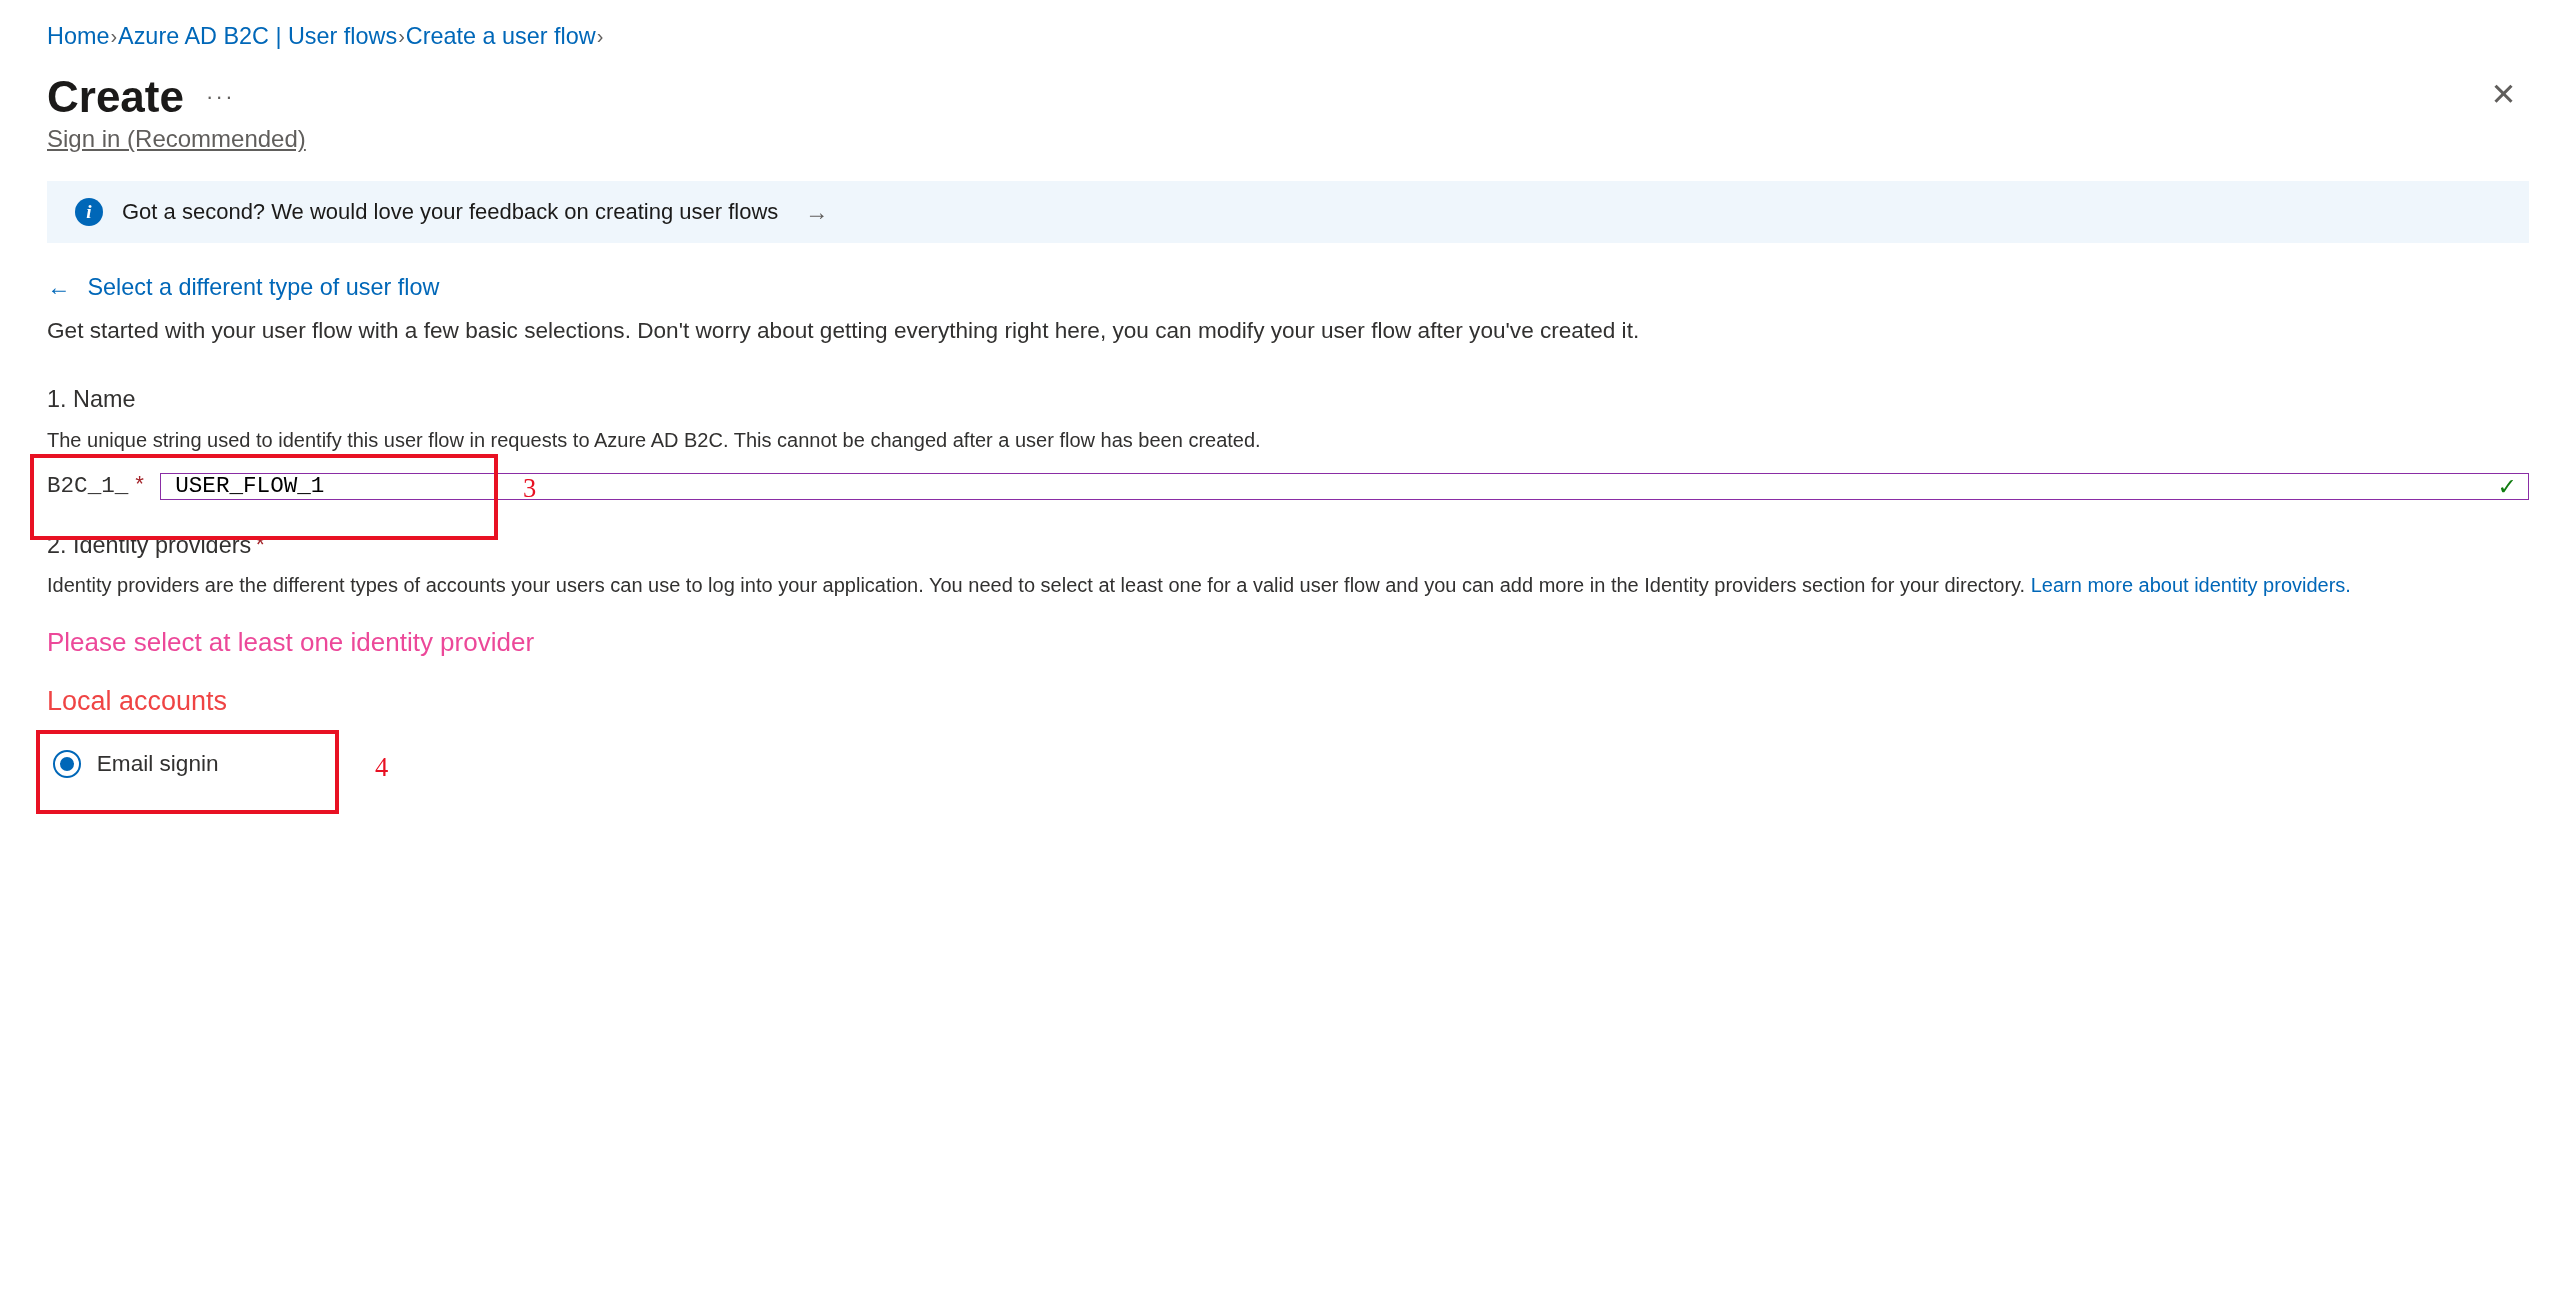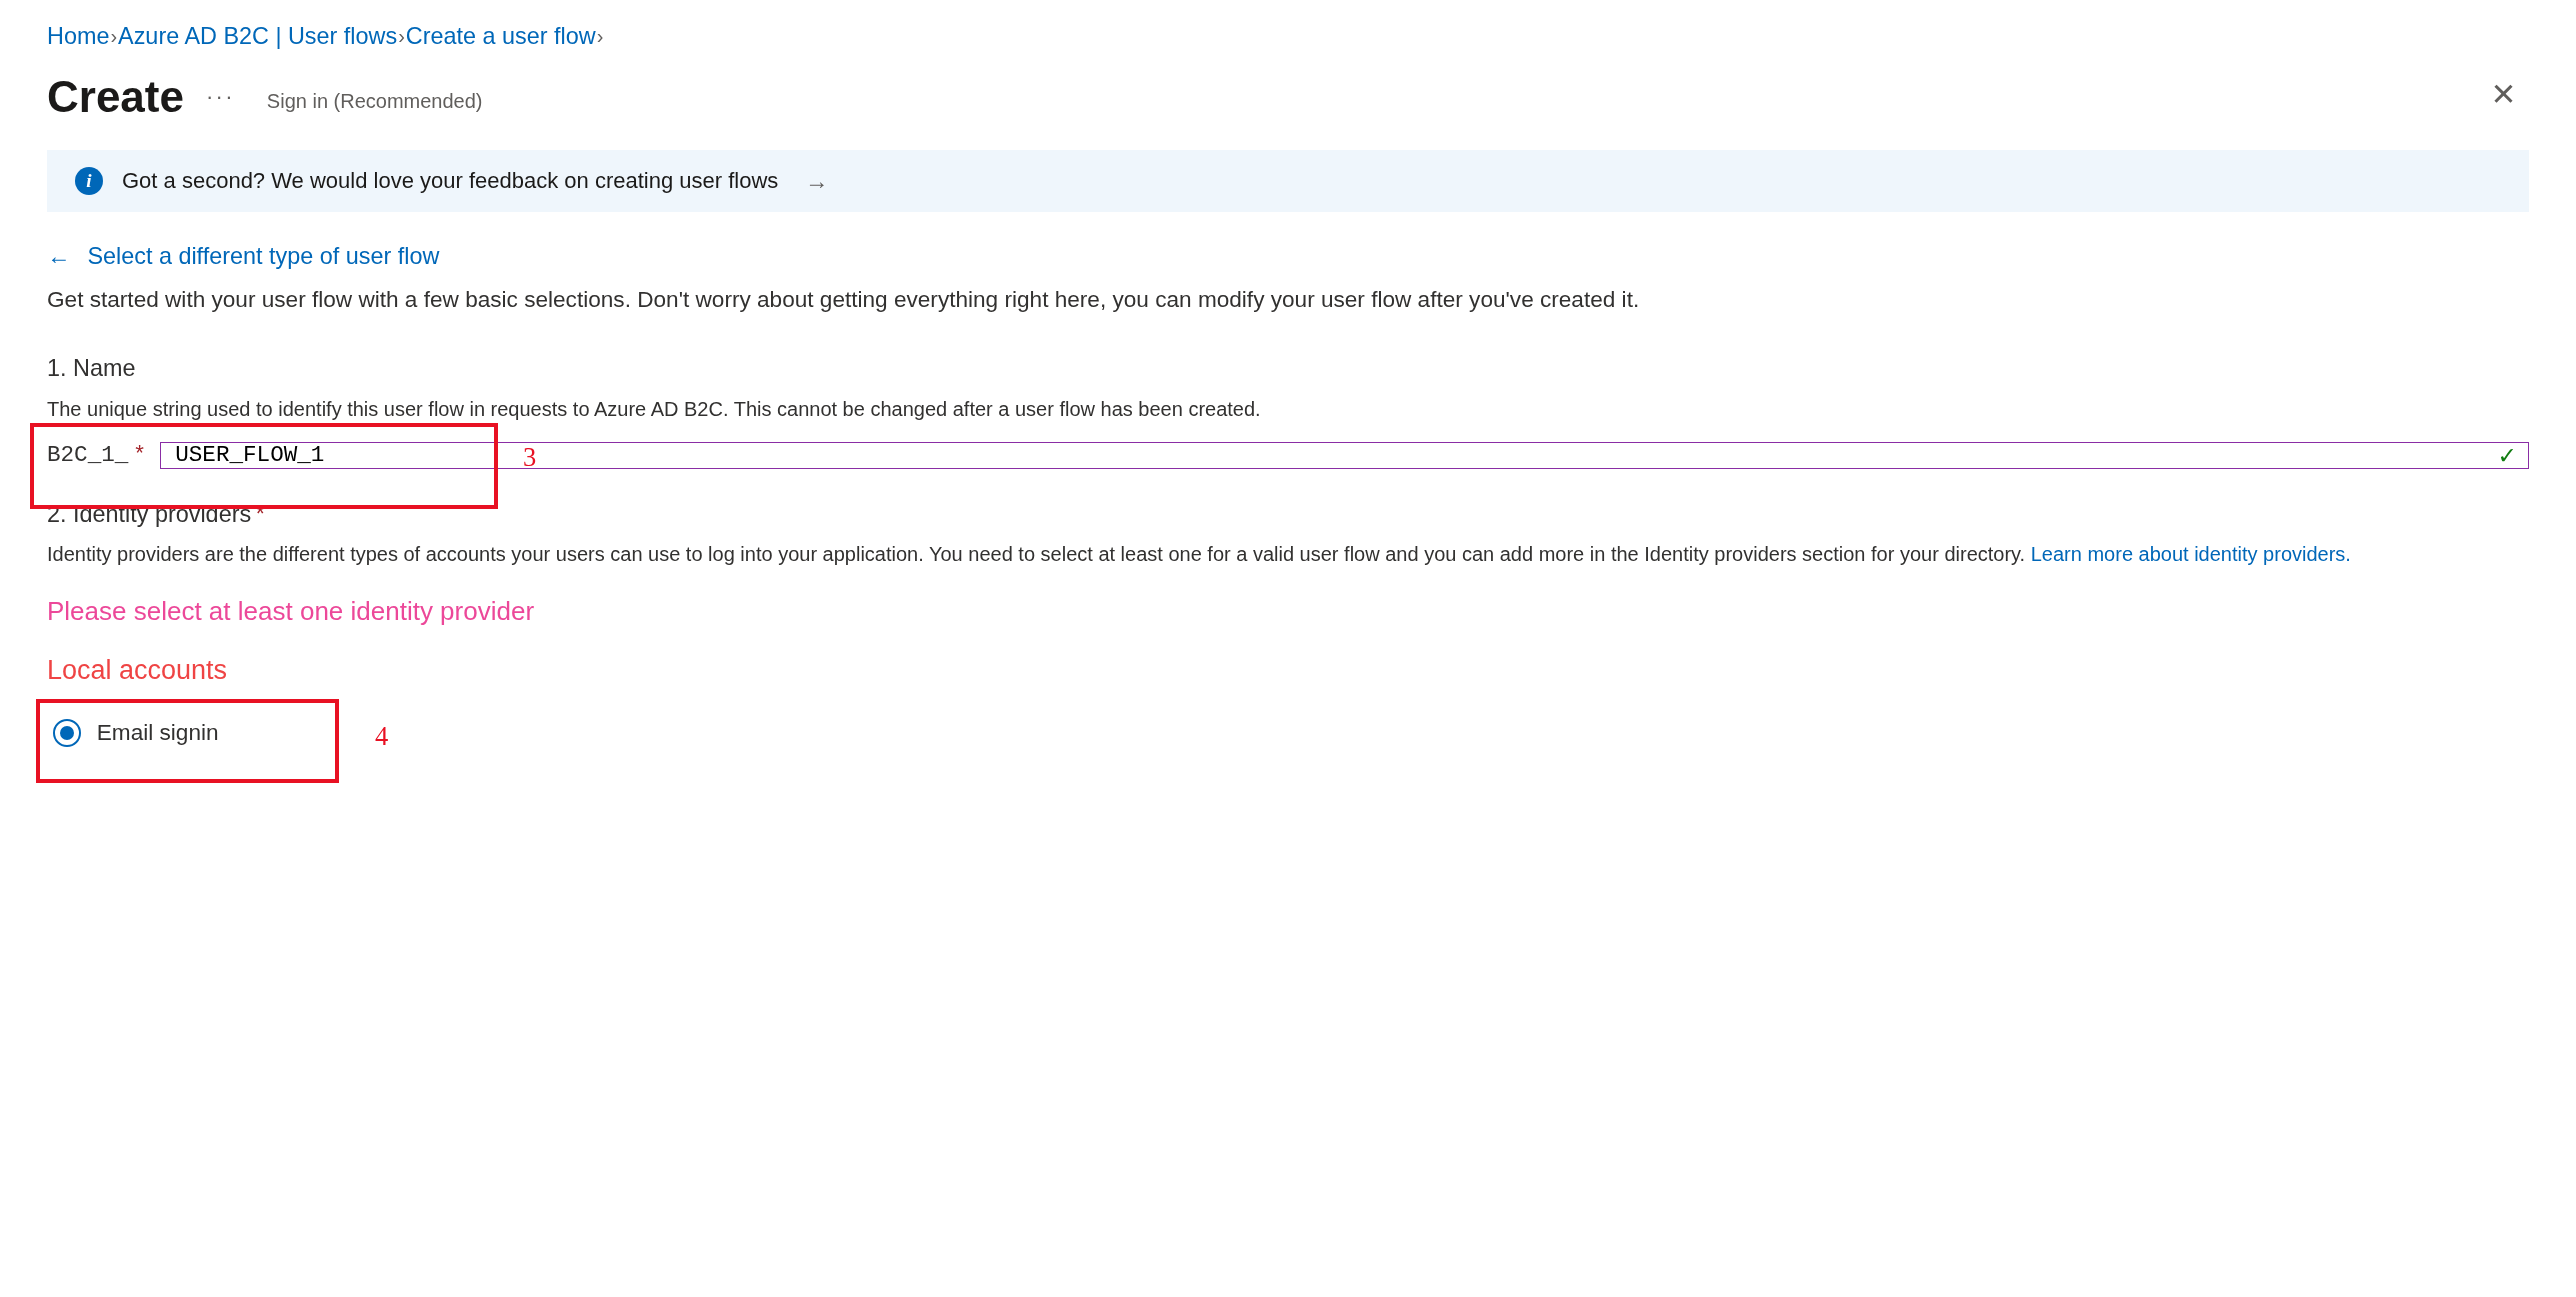--- a/index.html
+++ b/index.html
@@ -22,25 +22,25 @@
       font-size: 23.4px;
     }
     .breadcrumb .sep { color: #605e5c; font-size: 20px; }
 
     
     .header-row {
       display: flex;
       justify-content: space-between;
       align-items: flex-start;
     }
-    .title-block { display: flex; flex-direction: row; gap: 32px; }
+    .title-block { display: flex; flex-direction: column; }
     .title-line { display: flex; align-items: center; gap: 22px; }
     .page-title { font-size: 44px; font-weight: 600; color: #1b1a19; }
     .ellipsis-icon { color: #605e5c; font-size: 22px; letter-spacing: 2.3px; cursor: pointer; }
-    .subtitle { font-size: 20px; color: #605e5c; margin-top: 18px; }
+    .subtitle { font-size: 24px; color: #605e5c; margin-top: 3px; text-decoration: underline; }
     .close-btn {
       font-size: 31px;
       font-weight: 300;
       color: #605e5c;
       cursor: pointer;
       padding: 6.2px 12.5px;
       line-height: 1;
     }
 
     

